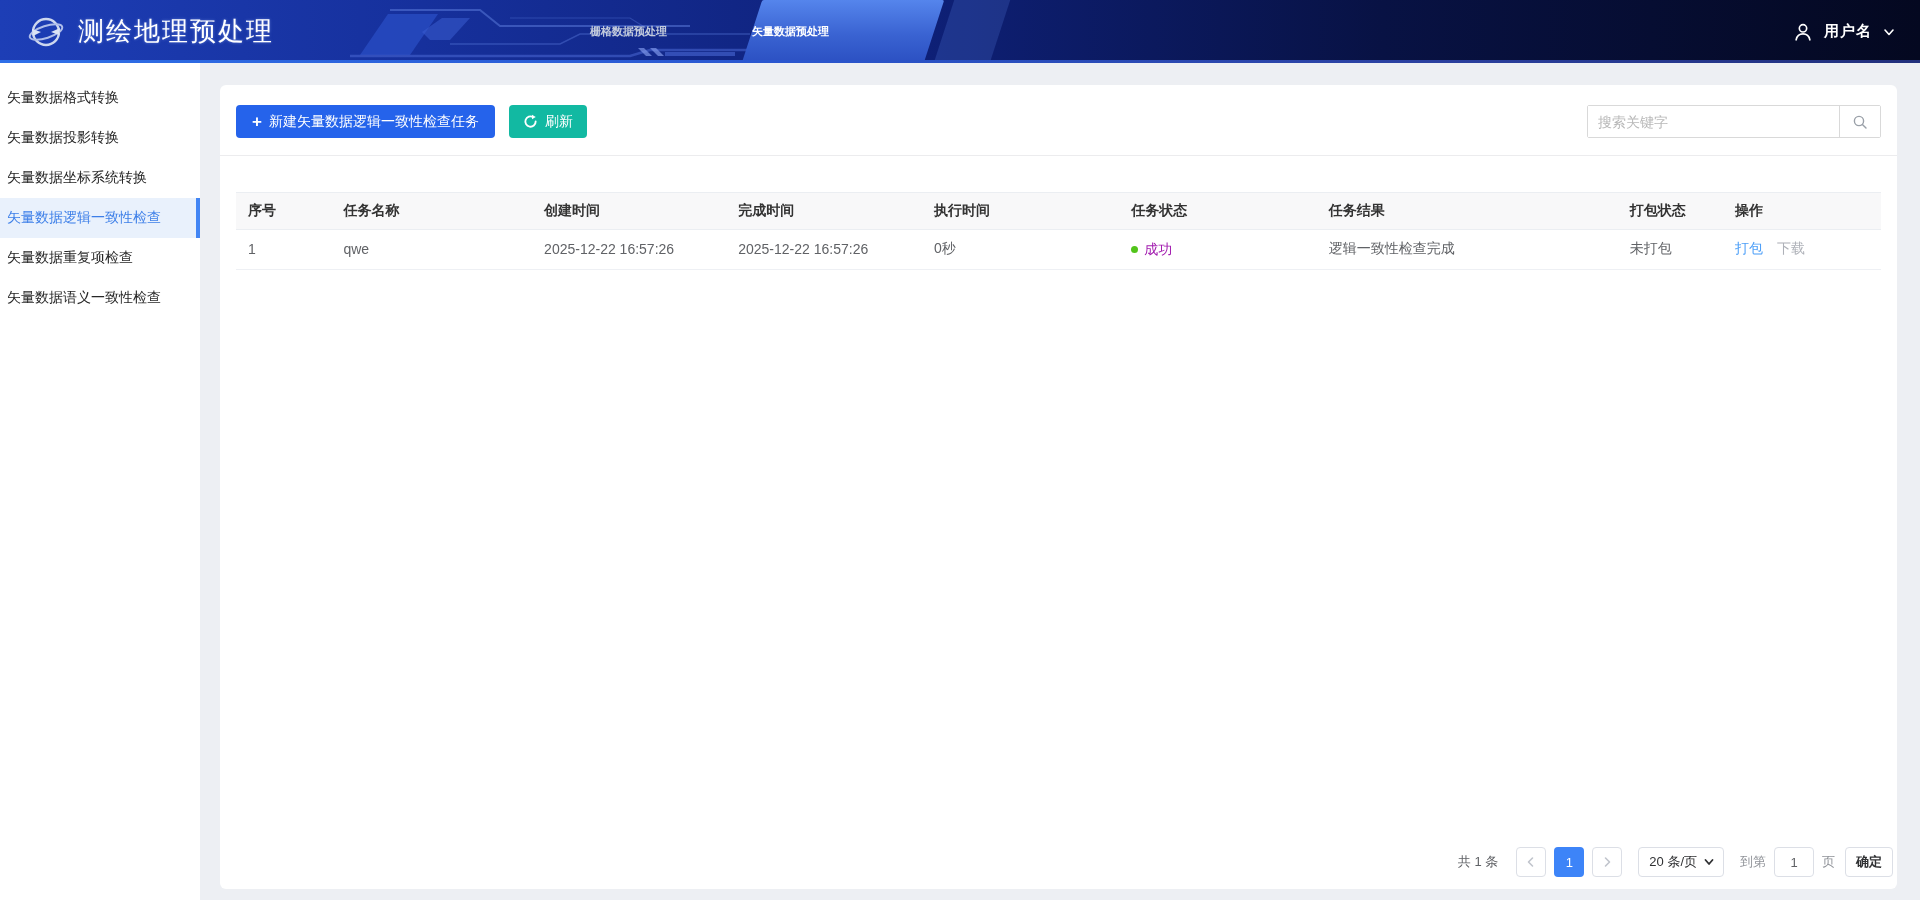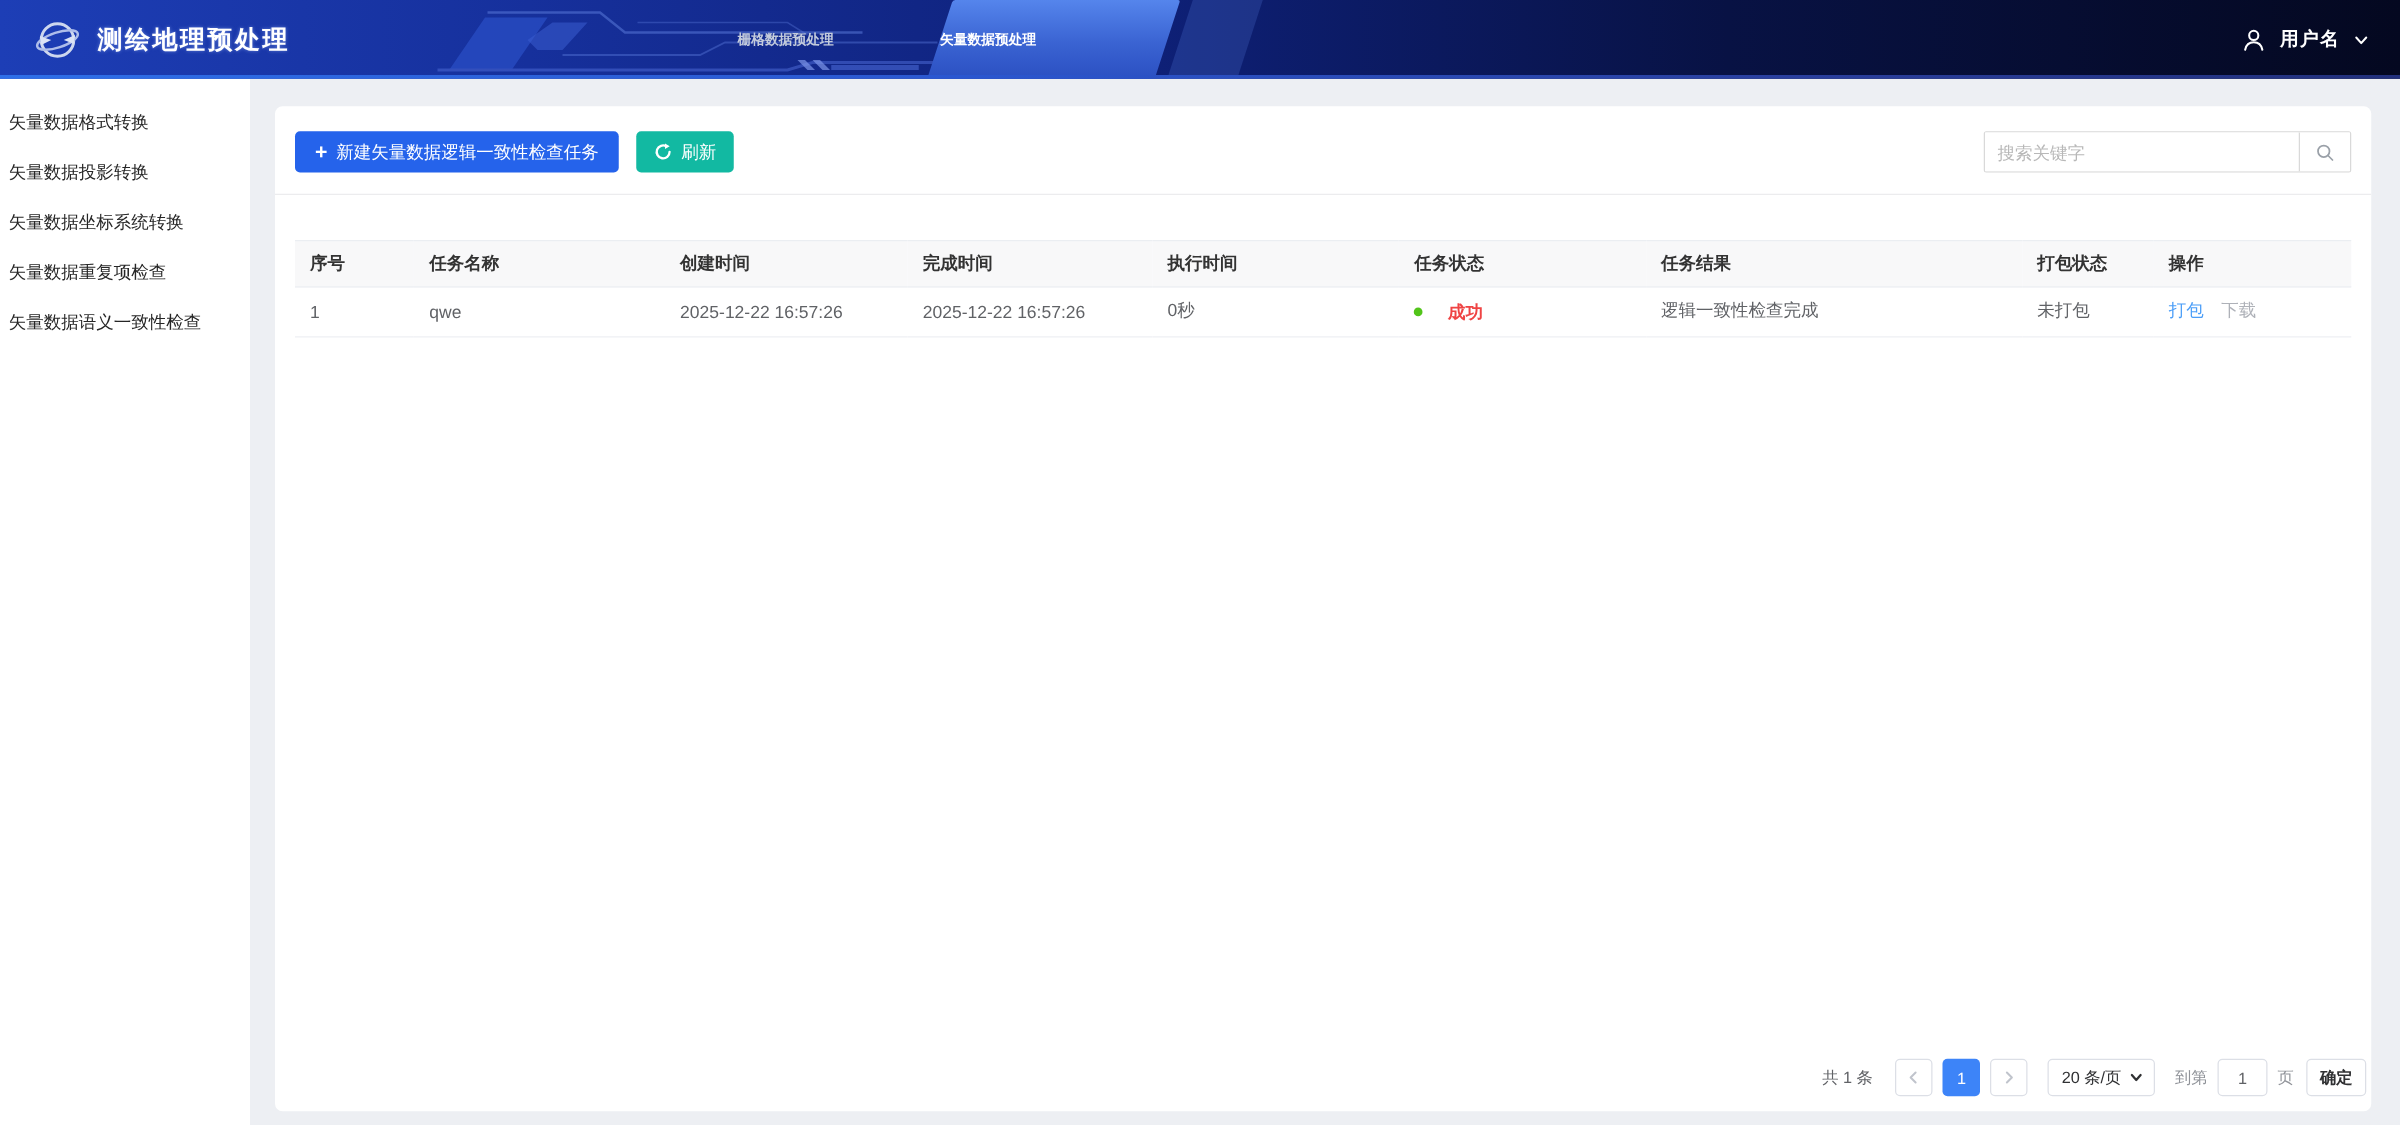--- a/index.html
+++ b/index.html
@@ -10,21 +10,21 @@
   .app-header{
     position:relative; height:63px; width:100%;
     background:linear-gradient(90deg,#1d3eb6 0%,#16309c 22%,#0e2077 48%,#081244 72%,#040820 100%);
     display:flex; align-items:center; z-index:5;
   }
   .app-header::after{
     content:""; position:absolute; left:0; right:0; bottom:0; height:3px;
     background:linear-gradient(90deg,#2e6fe8 0%,#2b57d0 40%,#2a3f9e 75%,#22307c 100%);
   }
   .brand{ display:flex; align-items:center; gap:12px; padding-left:26px; flex:0 0 auto; }
-  .app-title{ color:#fff; font-size:20px; font-weight:bold; letter-spacing:2px;
+  .app-title{ color:#fff; font-size:26px; font-weight:normal; letter-spacing:2px;
               text-shadow:0 0 3px rgba(160,190,255,.55); white-space:nowrap; }
   .deco-svg{ position:absolute; left:330px; top:0; pointer-events:none; }
   .tabs{ position:absolute; left:0; top:0; height:63px; width:100%; }
   .tab{ position:absolute; top:0; height:63px; display:flex; align-items:center; 
         font-size:11px; font-weight:bold; cursor:pointer; white-space:nowrap; }
   .tab-raster{ left:590px; width:160px; color:#c3cbdc; }
   .tab-vector{ left:752px; width:182px; color:#ffffff; }
   .tab-shape{ position:absolute; inset:0; transform:skewX(-18deg);
               background:linear-gradient(180deg,#5585ec 0%,#3a63d2 55%,#2b50c2 100%); border-radius:2px; }
   .tab-shape-ghost{ position:absolute; left:944px; top:0; width:56px; height:63px;
@@ -67,21 +67,21 @@
   
   .task-table{ width:calc(100% - 32px); margin:36px 16px 0 16px; border-collapse:collapse; table-layout:fixed; }
   .task-table thead th{
     background:#f8f8f9; font-size:14px; font-weight:bold; color:#333;
     text-align:left; padding:9px 12px; border-top:1px solid #ebeef2; border-bottom:1px solid #ebeef2;
     white-space:nowrap; }
   .task-table tbody td{ font-size:14px; color:#606266; padding:10px 12px;
     border-bottom:1px solid #eef0f4; white-space:nowrap; overflow:hidden; }
   .col-index{width:5.8%}.col-name{width:12.2%}.col-created{width:11.8%}.col-finished{width:11.9%}
   .col-duration{width:12%}.col-status{width:12%}.col-result{width:18.3%}.col-package{width:6.4%}.col-actions{width:9.6%}
-  .status-success{ color:#ef4444; font-weight:bold; display:inline-flex; align-items:center; gap:20px; }
+  .status-success{ color:#a21caf; font-weight:normal; display:inline-flex; align-items:center; gap:6px; }
   .status-dot{ width:7px; height:7px; border-radius:50%; background:#52c41a; display:inline-block; }
   .muted{ color:#909399; }
   .link-action{ color:#4b9ef8; cursor:pointer; margin-right:10px; }
   .disabled-action{ color:#aeb1b8; cursor:default; }
 
   
   .pagination{ position:absolute; right:4px; bottom:12px; display:flex; align-items:center; font-size:13px; }
   .pg-total{ color:#606266; margin-right:18px; }
   .pg-btn{ width:30px; height:30px; border:1px solid #dcdfe6; border-radius:4px; background:#fff;
            display:flex; align-items:center; justify-content:center; cursor:pointer; }
@@ -146,20 +146,21 @@
       <polyline points="3,5 7,9.5 11,5" fill="none" stroke="#ffffff" stroke-width="1.6" stroke-linecap="round" stroke-linejoin="round"></polyline>
     </svg>
   </div>
 </header>
 
 <aside class="sidebar">
   <ul>
     <li>矢量数据格式转换</li>
     <li>矢量数据投影转换</li>
     <li>矢量数据坐标系统转换</li>
+    <li class="active">矢量数据逻辑一致性检查</li>
     <li>矢量数据重复项检查</li>
     <li>矢量数据语义一致性检查</li>
   </ul>
 </aside>
 
 <main class="content">
   <section class="card">
 
     <div class="toolbar">
       <div class="toolbar-left">

